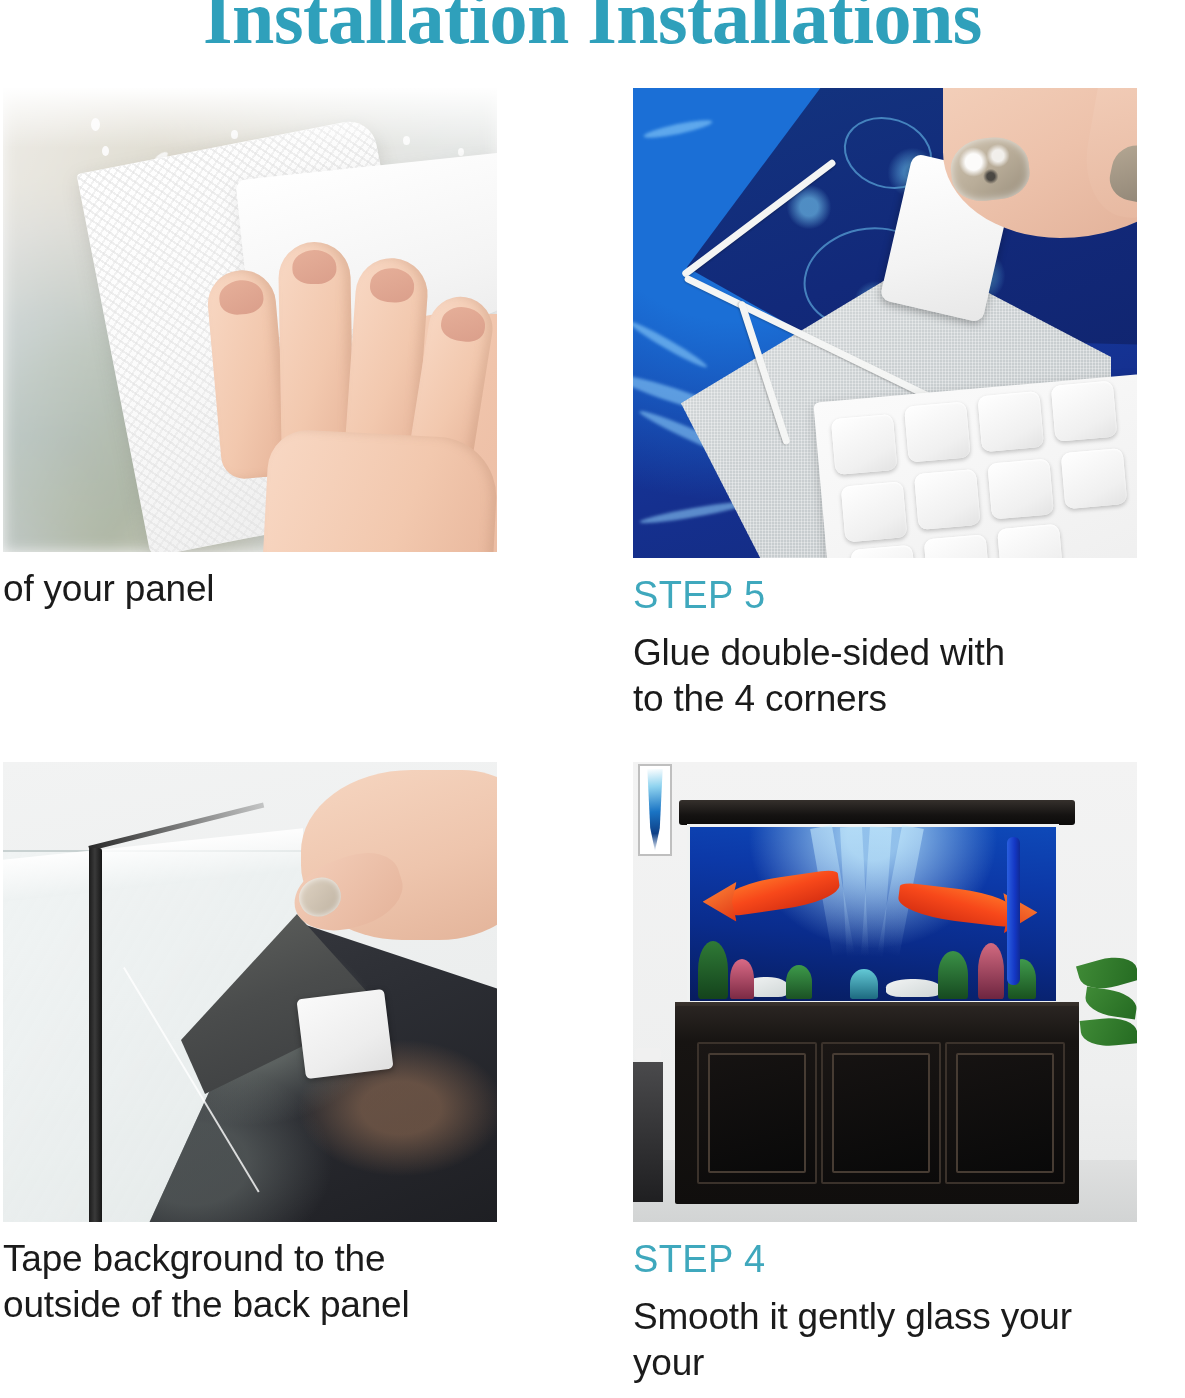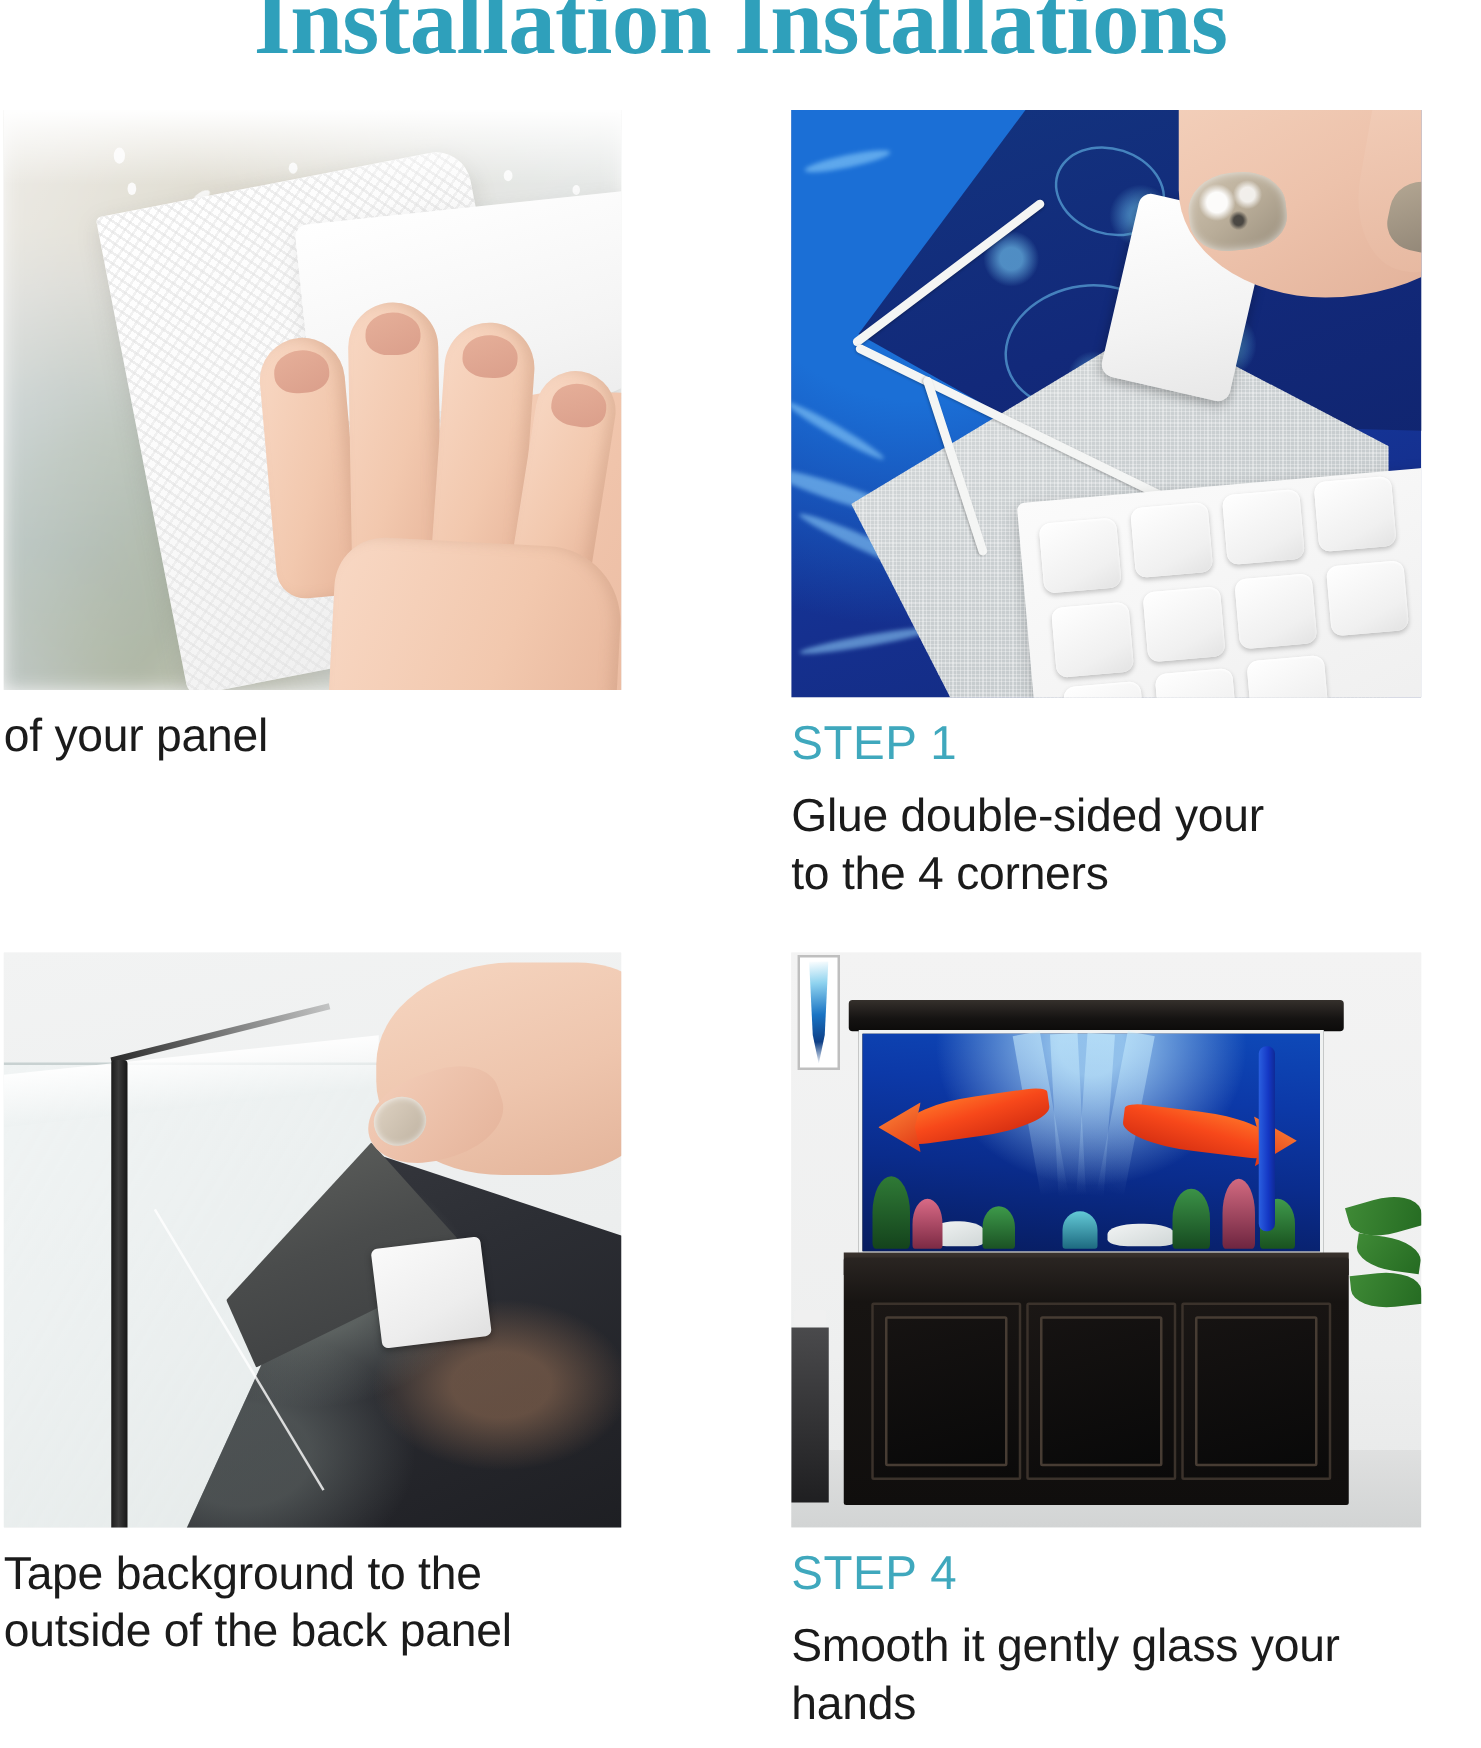--- a/index.html
+++ b/index.html
@@ -458,23 +458,23 @@
         <div class="p2-pad" style="left:98px;  top:146px;"></div>
         <div class="p2-pad" style="left:172px; top:142px;"></div>
       </div>
 
       <div class="p2-tape-held"></div>
       <div class="p2-hand"></div>
       <div class="p2-finger2"></div>
       <div class="p2-nail-glitter"></div>
       <div class="p2-nail2"></div>
     </div>
-    <div class="step-label">STEP 1</div>
+    <div class="step-label">STEP 5</div>
     <div class="step-text">
-      <span class="ln">Glue double-sided your</span>
+      <span class="ln">Glue double-sided with</span>
       <span class="ln">to the 4 corners</span>
     </div>
   </div>
 
   <div class="cell cell-3">
     <div class="photo photo-3">
       <div class="p3-bg"></div>
       <div class="p3-glass"></div>
       <div class="p3-glass-top"></div>
       <div class="p3-trim-top"></div>
@@ -545,17 +545,17 @@
         <div class="p4-door" style="left:270px;"></div>
       </div>
 
       <div class="p4-leaf" style="left:446px; top:196px; width:58px; height:30px; transform:rotate(-16deg);"></div>
       <div class="p4-leaf" style="left:452px; top:228px; width:52px; height:26px; transform:rotate(8deg);"></div>
       <div class="p4-leaf" style="left:448px; top:256px; width:56px; height:28px; transform:rotate(-6deg);"></div>
     </div>
     <div class="step-label">STEP 4</div>
     <div class="step-text">
       <span class="ln">Smooth it gently glass your</span>
-      <span class="ln">hands</span>
+      <span class="ln">your</span>
     </div>
   </div>
 
 </div>
 
 </body></html>

